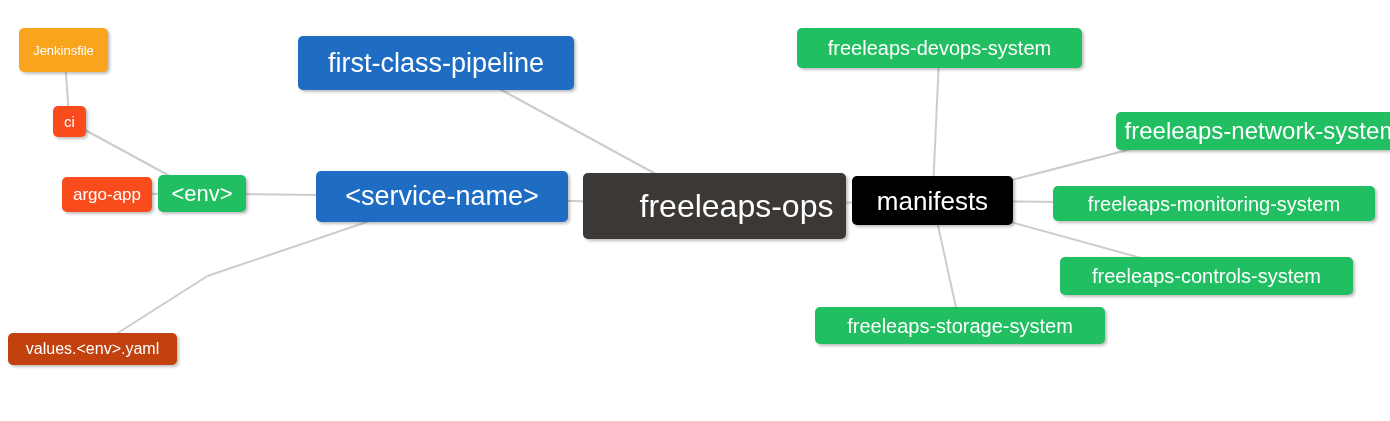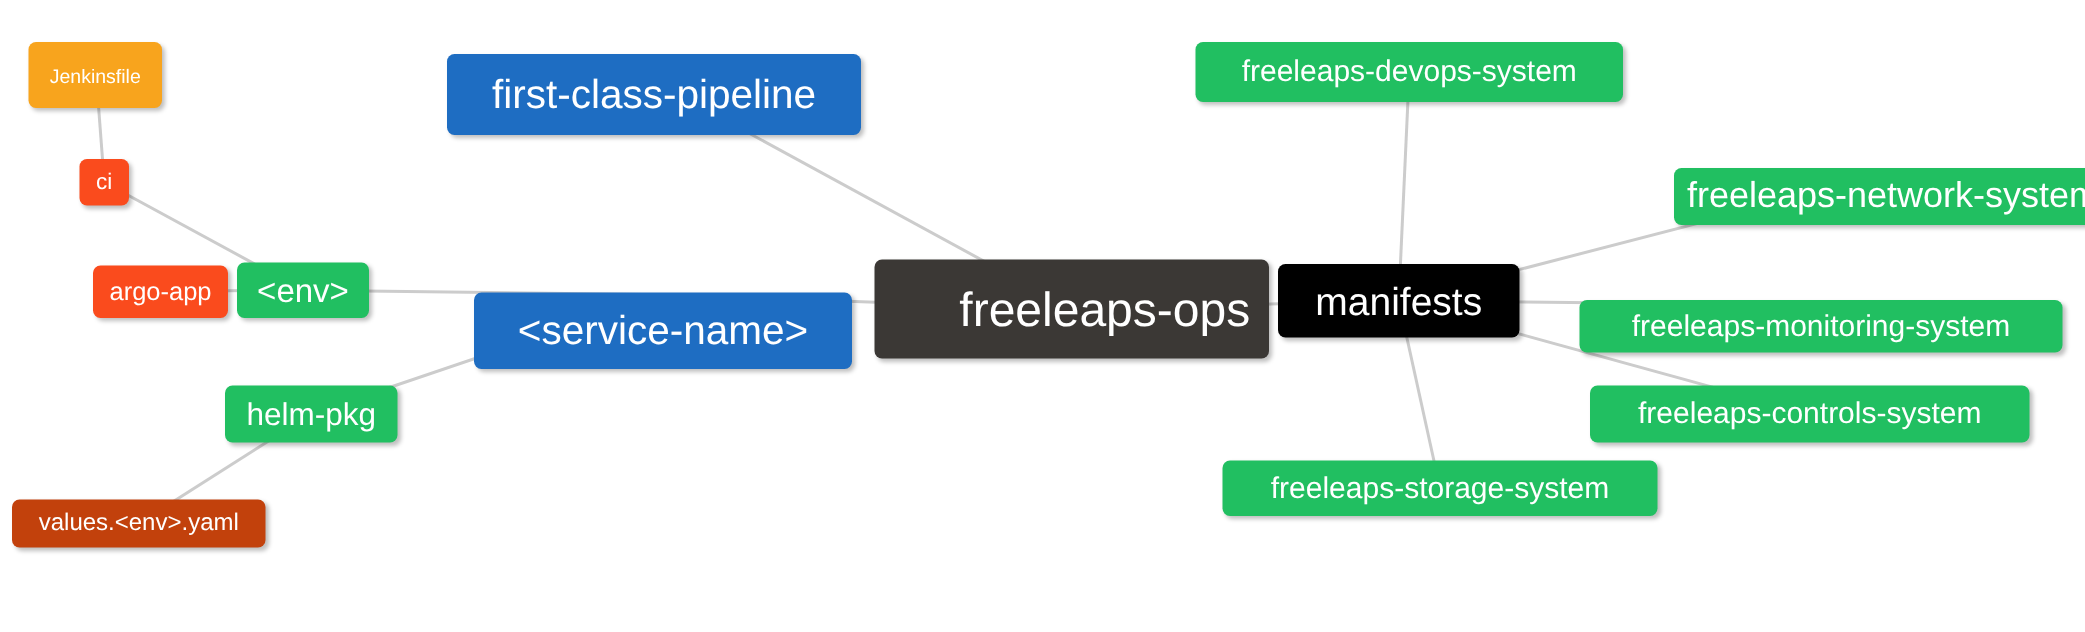--- a/index.html
+++ b/index.html
@@ -58,24 +58,23 @@
       <line x1="932.5" y1="200.5" x2="1201" y2="131" stroke="#cccccc"></line>
       <line x1="932.5" y1="200.5" x2="1214" y2="203.5" stroke="#cccccc"></line>
       <line x1="932.5" y1="200.5" x2="1206.5" y2="276" stroke="#cccccc"></line>
       <line x1="932.5" y1="200.5" x2="960" y2="325.5" stroke="#cccccc"></line>
     </svg>
 
 <div class="node" style="left: 19px; top: 28px; width: 89px; height: 44px; background-color: rgb(248, 164, 29); font-size: 13px;">Jenkinsfile</div>
     <div class="node" style="left: 53px; top: 106px; width: 33px; height: 31px; background-color: rgb(250, 75, 29); font-size: 15px;">ci</div>
     <div class="node" style="left: 31px; top: 177px; width: 90px; height: 35px; background-color: rgb(250, 75, 29); font-size: 17px; margin-left: 31px;">argo-app</div>
     <div class="node" style="left: 158px; top: 175px; width: 88px; height: 37px; background-color: rgb(33, 191, 97); font-size: 22px;">&lt;env&gt;</div>
-    <div class="node" style="left: 150px; top: 257px; width: 115px; height: 38px; background-color: rgb(33, 191, 97); font-size: 21px;">helm-pkg</div>
     <div class="node" style="left: 8px; top: 333px; width: 169px; height: 32px; background-color: #c2410c; font-size: 16px;">values.&lt;env&gt;.yaml</div>
     <div class="node" style="left: 298px; top: 36px; width: 276px; height: 54px; background-color: rgb(30, 109, 194); font-size: 27px;">first-class-pipeline</div>
-    <div class="node" style="left: 316px; top: 171px; width: 252px; height: 51px; background-color: rgb(30, 109, 194); font-size: 27px; margin-top: 24px;">&lt;service-name&gt;</div>
+    <div class="node" style="left: 316px; top: 171px; width: 252px; height: 51px; background-color: rgb(30, 109, 194); font-size: 27px;">&lt;service-name&gt;</div>
     <div class="node" style="left: 583px; top: 173px; width: 263px; height: 66px; background-color: rgb(59, 56, 53); font-size: 32px; padding-left: 44px;">freeleaps-ops</div>
     <div class="node" style="left: 852px; top: 176px; width: 161px; height: 49px; background-color: #000000; font-size: 26px;">manifests</div>
     <div class="node" style="left: 797px; top: 28px; width: 285px; height: 40px; background-color: rgb(33, 191, 97); font-size: 20px;">freeleaps-devops-system</div>
     <div class="node" style="left: 1116px; top: 112px; width: 292px; height: 38px; background-color: rgb(33, 191, 97); font-size: 24px;">freeleaps-network-system</div>
-    <div class="node" style="left: 1053px; top: 200px; width: 322px; height: 35px; background-color: rgb(33, 191, 97); font-size: 20px;">freeleaps-monitoring-system</div>
+    <div class="node" style="left: 1053px; top: 186px; width: 322px; height: 35px; background-color: rgb(33, 191, 97); font-size: 20px;">freeleaps-monitoring-system</div>
     <div class="node" style="left: 1060px; top: 257px; width: 293px; height: 38px; background-color: rgb(33, 191, 97); font-size: 20px;">freeleaps-controls-system</div>
     <div class="node" style="left: 815px; top: 307px; width: 290px; height: 37px; background-color: rgb(33, 191, 97); font-size: 20px;">freeleaps-storage-system</div>
   </div>
 
 </body></html>

